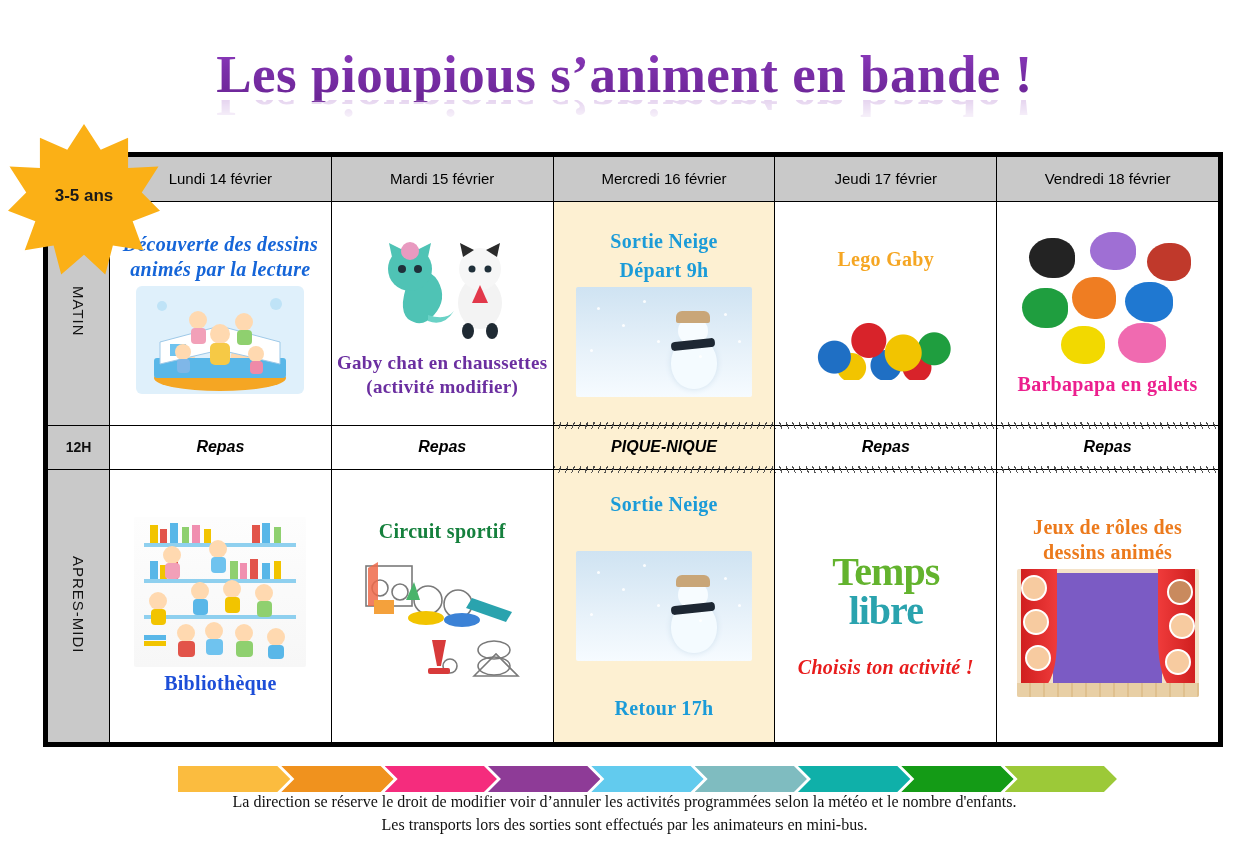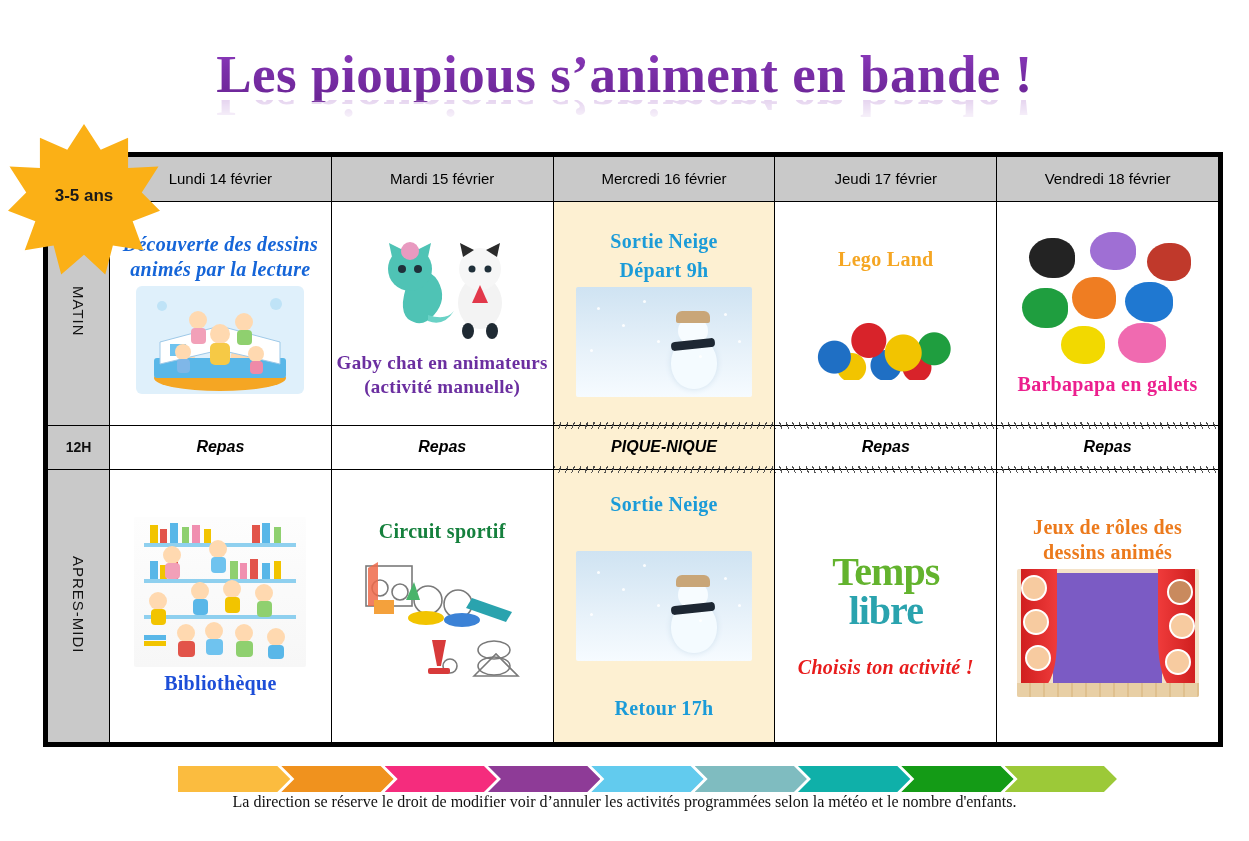--- a/index.html
+++ b/index.html
@@ -283,21 +283,21 @@
               <circle cx="124" cy="42" r="21" fill="#f6f6f6"></circle>
               <path d="M107 30 l-3 -14 l14 7z" fill="#2b2b2b"></path>
               <path d="M141 30 l3 -14 l-14 7z" fill="#2b2b2b"></path>
               <circle cx="116" cy="42" r="3.5" fill="#20303a"></circle>
                   <circle cx="132" cy="42" r="3.5" fill="#20303a"></circle>
               <path d="M124 58 l-8 18 l16 0z" fill="#e2384a"></path>
               <ellipse cx="112" cy="104" rx="6" ry="8" fill="#1f2a33"></ellipse>
               <ellipse cx="136" cy="104" rx="6" ry="8" fill="#1f2a33"></ellipse>
             </svg>
           </div>
-          <div class="ctext small" style="color:#6b2fa0">Gaby chat en animateurs (activité manuelle)</div>
+          <div class="ctext small" style="color:#6b2fa0">Gaby chat en chaussettes (activité modifier)</div>
         </div>
       </td>
 
       <td class="cell cream">
         <div class="zig-bot"></div>
         <div class="cellinner">
           <div class="ctext" style="color:#1b9bd8">Sortie Neige</div>
           <div class="ctext" style="color:#1b9bd8">Départ 9h</div>
           <div class="art art-snow">
             <div class="sm-body"></div>
@@ -312,21 +312,21 @@
                 <div class="flake" style="left:70%;top:62%"></div>
             <div class="flake" style="left:46%;top:48%"></div>
                 <div class="flake" style="left:92%;top:48%"></div>
           </div>
         </div>
       </td>
 
       <td class="cell">
         <div class="zig-bot zig-rev"></div>
         <div class="cellinner">
-          <div class="ctext" style="color:#f5a623">Lego Land</div>
+          <div class="ctext" style="color:#f5a623">Lego Gaby</div>
           <div class="art art-lego"></div>
         </div>
       </td>
 
       <td class="cell">
         <div class="zig-bot zig-rev"></div>
         <div class="cellinner">
           <div class="art art-galets">
             <i style="left:6%;top:6%;width:46px;height:40px;background:#232323"></i>
             <i style="left:40%;top:2%;width:46px;height:38px;background:#9f6fd4"></i>
@@ -524,13 +524,14 @@
   <div class="chev" style="background: rgb(142, 59, 151); z-index: 17;"></div>
   <div class="chev" style="background: rgb(98, 203, 238); z-index: 16;"></div>
   <div class="chev" style="background: rgb(127, 188, 192); z-index: 15;"></div>
   <div class="chev" style="background: rgb(15, 176, 169); z-index: 14;"></div>
   <div class="chev" style="background: rgb(20, 155, 22); z-index: 13;"></div>
   <div class="chev" style="background: rgb(156, 201, 56); z-index: 12;"></div>
 </div>
 
 <div class="footer">
   <div>La direction se réserve le droit de modifier voir d’annuler les activités programmées selon la météo et le nombre d'enfants.</div>
+  <div>Les transports lors des sorties sont effectués par les animateurs en mini-bus.</div>
 </div>
 
 </body></html>

